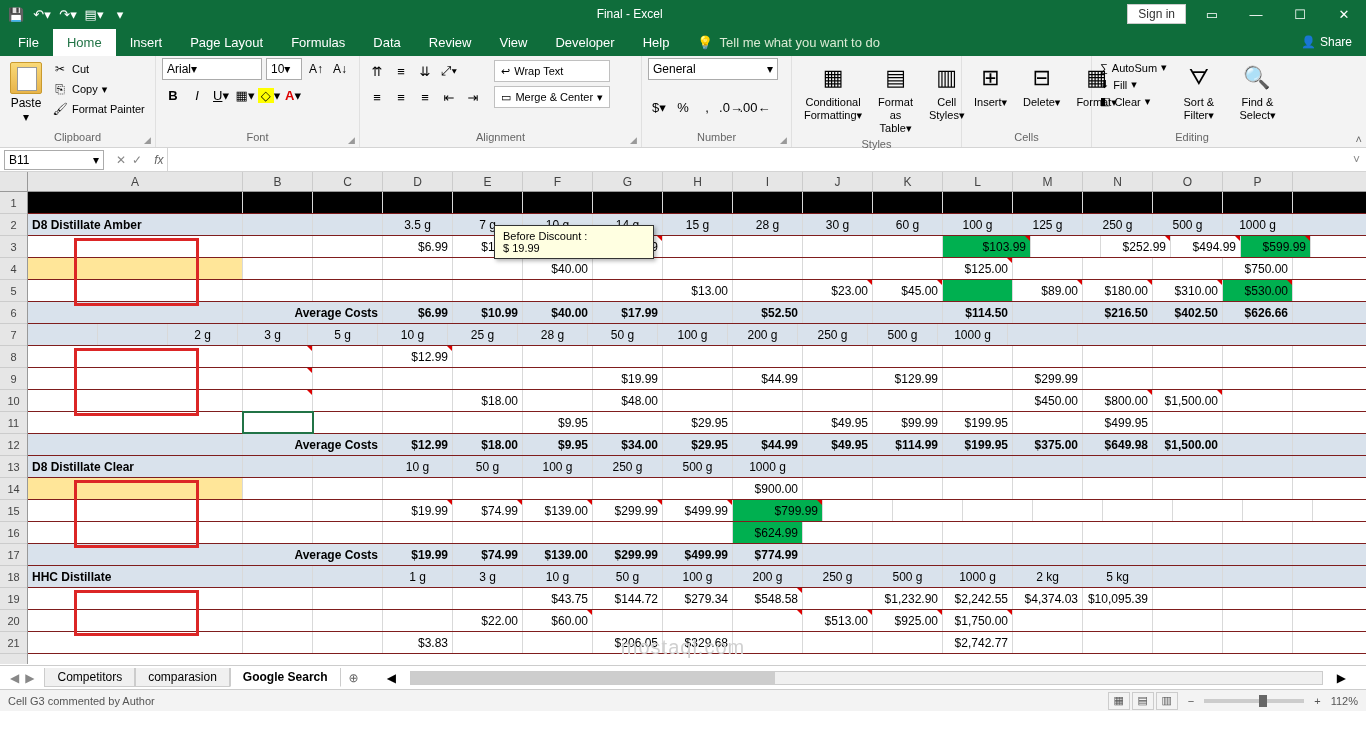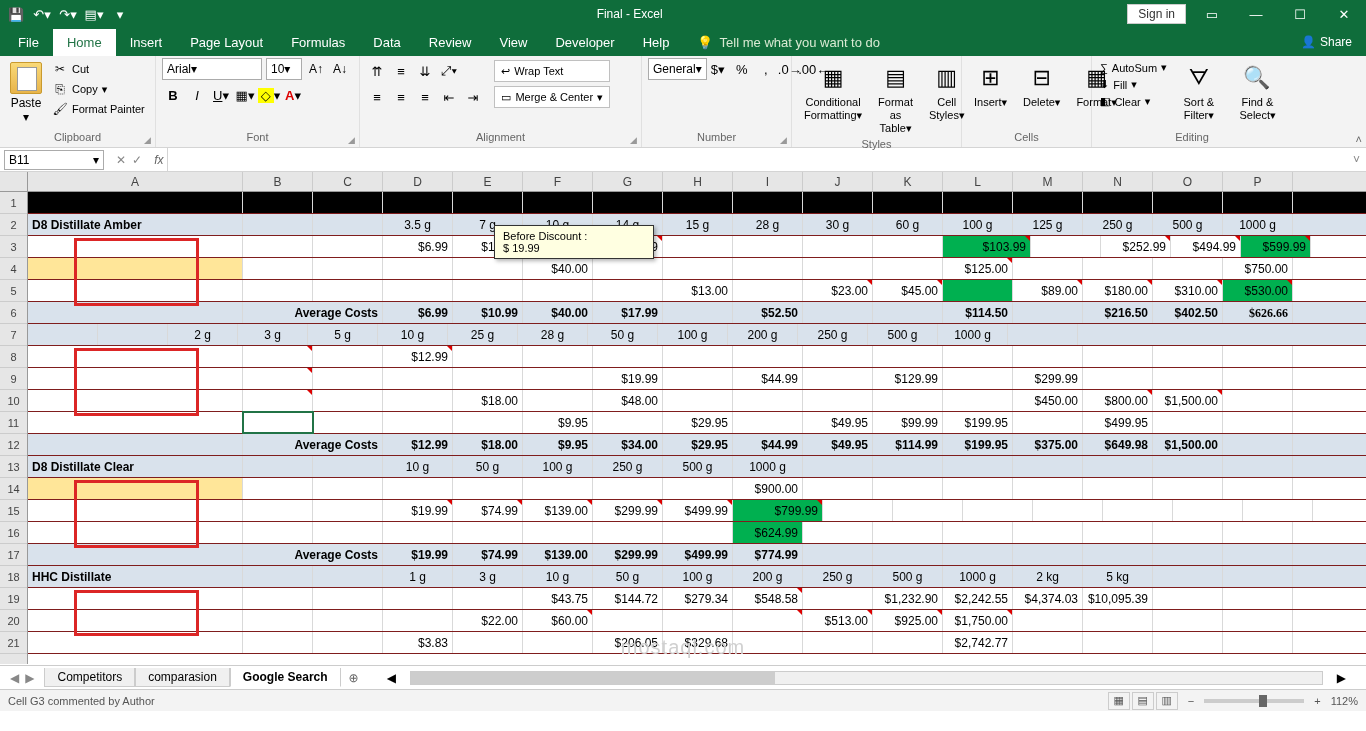--- a/index.html
+++ b/index.html
@@ -32,21 +32,21 @@
 .combo{background:#fff;border:1px solid #ababab;height:22px;display:flex;align-items:center;padding:0 4px;font-size:12px}
 .fname{width:100px}
 .fsize{width:36px}
 .tiny{width:20px;height:20px;display:inline-flex;align-items:center;justify-content:center;border:1px solid transparent}
 .font-row2{display:flex;gap:2px;align-items:center}
 .bbtn{width:22px;height:22px;display:inline-flex;align-items:center;justify-content:center;font-size:13px}
 .align-rows{display:flex;flex-direction:column;gap:4px}
 .align-row{display:flex;gap:2px}
 .wrap-col{display:flex;flex-direction:column;gap:4px;margin-left:6px}
 .wrap-btn{border:1px solid #c0c0c0;background:#fff;padding:2px 6px;display:flex;align-items:center;gap:4px;font-size:11px;height:22px}
-.num-rows{display:flex;flex-direction:row;gap:0}
+.num-rows{display:flex;flex-direction:column;gap:16px}
 .big-btn{text-align:center;padding:2px 6px;font-size:11px;line-height:1.2}
 .big-icon{width:32px;height:32px;margin:0 auto 2px;display:flex;align-items:center;justify-content:center;font-size:22px}
 .ed-col{display:flex;flex-direction:column;gap:2px;font-size:11px}
 .ed-item{display:flex;align-items:center;gap:4px;padding:1px 2px}
 .ribbon-collapse{position:absolute;right:4px;bottom:2px;font-size:11px;color:#666}
 .namebox-row{height:24px;border-bottom:1px solid #d4d4d4;display:flex;align-items:center;background:#fff}
 .namebox{width:100px;border:1px solid #ababab;margin:2px 4px;height:20px;padding:0 4px;font-size:12px;display:flex;align-items:center;justify-content:space-between}
 .fx-btns{display:flex;gap:6px;padding:0 8px;color:#888}
 .fx-lbl{font-style:italic;color:#666;padding:0 4px}
 .formula-bar{flex:1;border-left:1px solid #d4d4d4;height:100%}
@@ -442,21 +442,21 @@
           <div class="cell bold" style="width: 70px;">$40.00</div>
           <div class="cell bold" style="width: 70px;">$17.99</div>
           <div class="cell " style="width: 70px;"></div>
           <div class="cell bold" style="width: 70px;">$52.50</div>
           <div class="cell " style="width: 70px;"></div>
           <div class="cell " style="width: 70px;"></div>
           <div class="cell bold" style="width: 70px;">$114.50</div>
           <div class="cell " style="width: 70px;"></div>
           <div class="cell bold" style="width: 70px;">$216.50</div>
           <div class="cell bold" style="width: 70px;">$402.50</div>
-          <div class="cell bold" style="width: 70px; font-family: Liberation Serif, serif;">$626.66</div>
+          <div class="cell bold" style="width: 70px;">$626.66</div>
         </div>
         <div class="crow bluerow">
           <div class="cell " style="width: 70px;"></div>
           <div class="cell " style="width: 70px;"></div>
           <div class="cell tc" style="width: 70px;">2 g</div>
           <div class="cell tc" style="width: 70px;">3 g</div>
           <div class="cell tc" style="width: 70px;">5 g</div>
           <div class="cell tc" style="width: 70px;">10 g</div>
           <div class="cell tc" style="width: 70px;">25 g</div>
           <div class="cell tc" style="width: 70px;">28 g</div>

